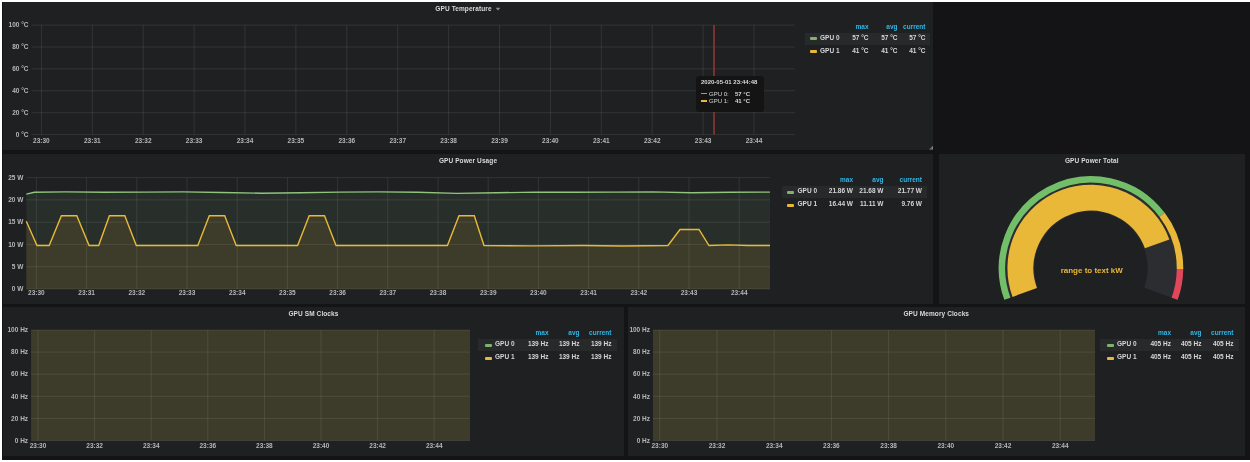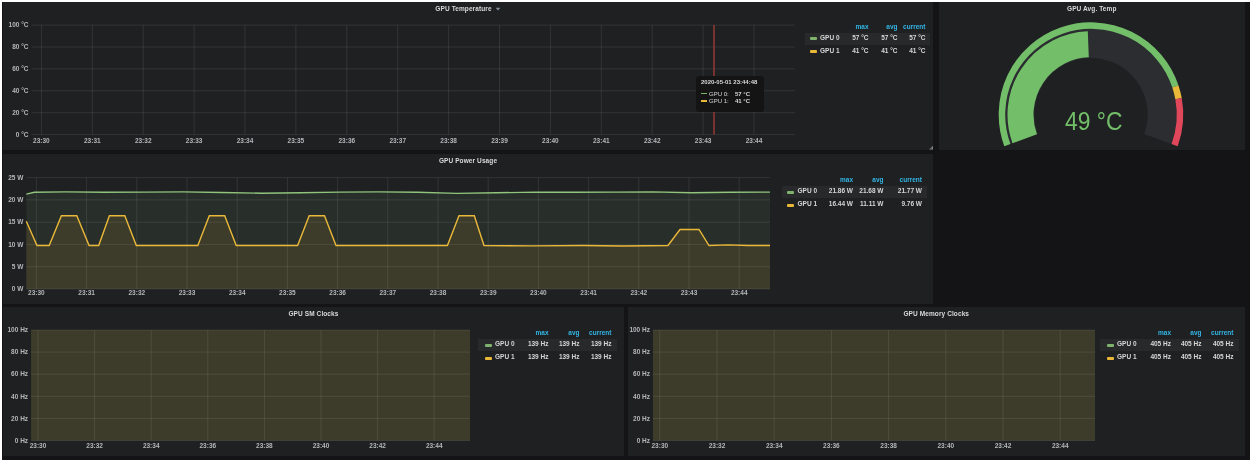--- a/index.html
+++ b/index.html
@@ -74,31 +74,20 @@
 <div style="position:absolute;left:806.5px;top:35.0px;width:7px;height:3px;border-radius:1px;background:#7EB26D"></div>
 <div class="lname" style="left:817px;top:31.5px">GPU 0</div>
 <div class="lcell lval" style="top:31.5px;width:865.5px">57 °C</div>
 <div class="lcell lval" style="top:31.5px;width:894.5px">57 °C</div>
 <div class="lcell lval" style="top:31.5px;width:922.5px">57 °C</div>
 <div style="position:absolute;left:806.5px;top:48.0px;width:7px;height:3px;border-radius:1px;background:#EAB839"></div>
 <div class="lname" style="left:817px;top:44.5px">GPU 1</div>
 <div class="lcell lval" style="top:44.5px;width:865.5px">41 °C</div>
 <div class="lcell lval" style="top:44.5px;width:894.5px">41 °C</div>
 <div class="lcell lval" style="top:44.5px;width:922.5px">41 °C</div>
-</div>
-<div class="panel" style="left:937px;top:0;width:305.5px;height:148px">
-<div class="ptitle">GPU Avg. Temp</div>
-<svg class="plotsvg" width="305.5" height="148">
-<path d="M 81.99 138.18 A 74.50 74.50 0 1 1 222.01 138.18" fill="none" stroke="#2b2d31" stroke-width="35.5"></path>
-<path d="M 85.75 136.81 A 70.50 70.50 0 0 1 149.29 42.25" fill="none" stroke="#73BF69" stroke-width="26"></path>
-<path d="M 68.37 143.14 A 89.00 89.00 0 1 1 236.40 84.46" fill="none" stroke="#73BF69" stroke-width="6.5"></path>
-<path d="M 236.40 84.46 A 89.00 89.00 0 0 1 239.55 96.69" fill="none" stroke="#EAB839" stroke-width="6.5"></path>
-<path d="M 239.55 96.69 A 89.00 89.00 0 0 1 235.63 143.14" fill="none" stroke="#E0475A" stroke-width="6.5"></path>
-</svg>
-<div class="gtext" style="left:4px;right:0;top:103.5px;font-size:26px;color:#73BF69;transform:scaleX(0.88)">49 °C</div>
 </div>
 <div class="panel" style="left:1px;top:152px;width:930px;height:150px">
 <div class="ptitle">GPU Power Usage</div>
 <svg class="plotsvg" width="930" height="150">
 <polygon points="23.3,40.1 31.3,38.2 62.4,37.9 101.6,38.3 140.7,38.1 179.9,37.9 219.0,38.5 258.2,39.2 297.3,38.8 336.4,38.1 375.6,37.9 414.7,38.3 453.9,39.4 493.0,38.8 532.1,38.1 571.3,38.3 610.4,38.1 649.6,37.9 688.7,38.8 727.9,38.3 767.0,38.1 767,135 23.3,135" fill="#7EB26D" fill-opacity="0.10"></polygon>
         <polygon points="23.3,67.3 34.0,91.5 46.2,91.5 58.4,61.7 73.8,61.7 86.1,91.5 95.7,91.5 106.4,61.7 121.8,61.7 133.3,91.5 194.8,91.5 206.3,61.7 221.7,61.7 233.2,91.5 294.6,91.5 306.2,61.7 321.5,61.7 333.0,91.5 444.4,91.5 456.0,61.7 471.3,61.7 481.0,91.5 530.0,91.9 580.0,91.5 620.0,92.0 665.0,91.5 677.0,75.5 696.0,75.5 706.0,91.5 725.0,90.9 745.0,91.5 767.0,91.5 767,135 23.3,135" fill="#EAB839" fill-opacity="0.11"></polygon>
 <line x1="23.3" y1="135.0" x2="767" y2="135.0" stroke="rgba(255,255,255,0.09)" stroke-width="1"></line>
 <text x="20.3" y="137.2" class="ax" text-anchor="end">0 W</text>
 <line x1="23.3" y1="112.7" x2="767" y2="112.7" stroke="rgba(255,255,255,0.09)" stroke-width="1"></line>
 <text x="20.3" y="114.9" class="ax" text-anchor="end">5 W</text>
@@ -151,20 +140,31 @@
 <div class="lname" style="left:794.5px;top:33px">GPU 0</div>
 <div class="lcell lval" style="top:33px;width:850px">21.86 W</div>
 <div class="lcell lval" style="top:33px;width:880.5px">21.68 W</div>
 <div class="lcell lval" style="top:33px;width:919px">21.77 W</div>
 <div style="position:absolute;left:784px;top:49.5px;width:7px;height:3px;border-radius:1px;background:#EAB839"></div>
 <div class="lname" style="left:794.5px;top:46px">GPU 1</div>
 <div class="lcell lval" style="top:46px;width:850px">16.44 W</div>
 <div class="lcell lval" style="top:46px;width:880.5px">11.11 W</div>
 <div class="lcell lval" style="top:46px;width:919px">9.76 W</div>
 </div>
+<div class="panel" style="left:937px;top:152px;width:305.5px;height:150px">
+<div class="ptitle">GPU Power Total</div>
+<svg class="plotsvg" width="305.5" height="150">
+<path d="M 81.99 139.78 A 74.50 74.50 0 1 1 222.01 139.78" fill="none" stroke="#2b2d31" stroke-width="35.5"></path>
+<path d="M 85.75 138.41 A 70.50 70.50 0 0 1 218.14 89.89" fill="none" stroke="#EAB839" stroke-width="26"></path>
+<path d="M 68.37 144.74 A 89.00 89.00 0 0 1 223.10 60.76" fill="none" stroke="#73BF69" stroke-width="6.5"></path>
+<path d="M 223.10 60.76 A 89.00 89.00 0 0 1 241.00 114.95" fill="none" stroke="#EAB839" stroke-width="6.5"></path>
+<path d="M 241.00 114.95 A 89.00 89.00 0 0 1 235.63 144.74" fill="none" stroke="#E0475A" stroke-width="6.5"></path>
+</svg>
+<div class="gtext" style="left:0;right:0;top:111.5px;font-size:8px;font-weight:bold;color:#EAB839">range to text kW</div>
+</div>
 <div class="panel" style="left:1px;top:305px;width:621px;height:148.5px">
 <div class="ptitle">GPU SM Clocks</div>
 <svg class="plotsvg" width="621" height="148.5">
 <rect x="28.1" y="23" width="438.9" height="110.5" fill="#7EB26D" fill-opacity="0.10"></rect>
 <rect x="28.1" y="23" width="438.9" height="110.5" fill="#EAB839" fill-opacity="0.11"></rect>
 
 <line x1="28.1" y1="133.5" x2="467" y2="133.5" stroke="rgba(255,255,255,0.09)" stroke-width="1"></line>
 <text x="25.1" y="135.7" class="ax" text-anchor="end">0 Hz</text>
 <line x1="28.1" y1="111.4" x2="467" y2="111.4" stroke="rgba(255,255,255,0.09)" stroke-width="1"></line>
 <text x="25.1" y="113.6" class="ax" text-anchor="end">20 Hz</text>

